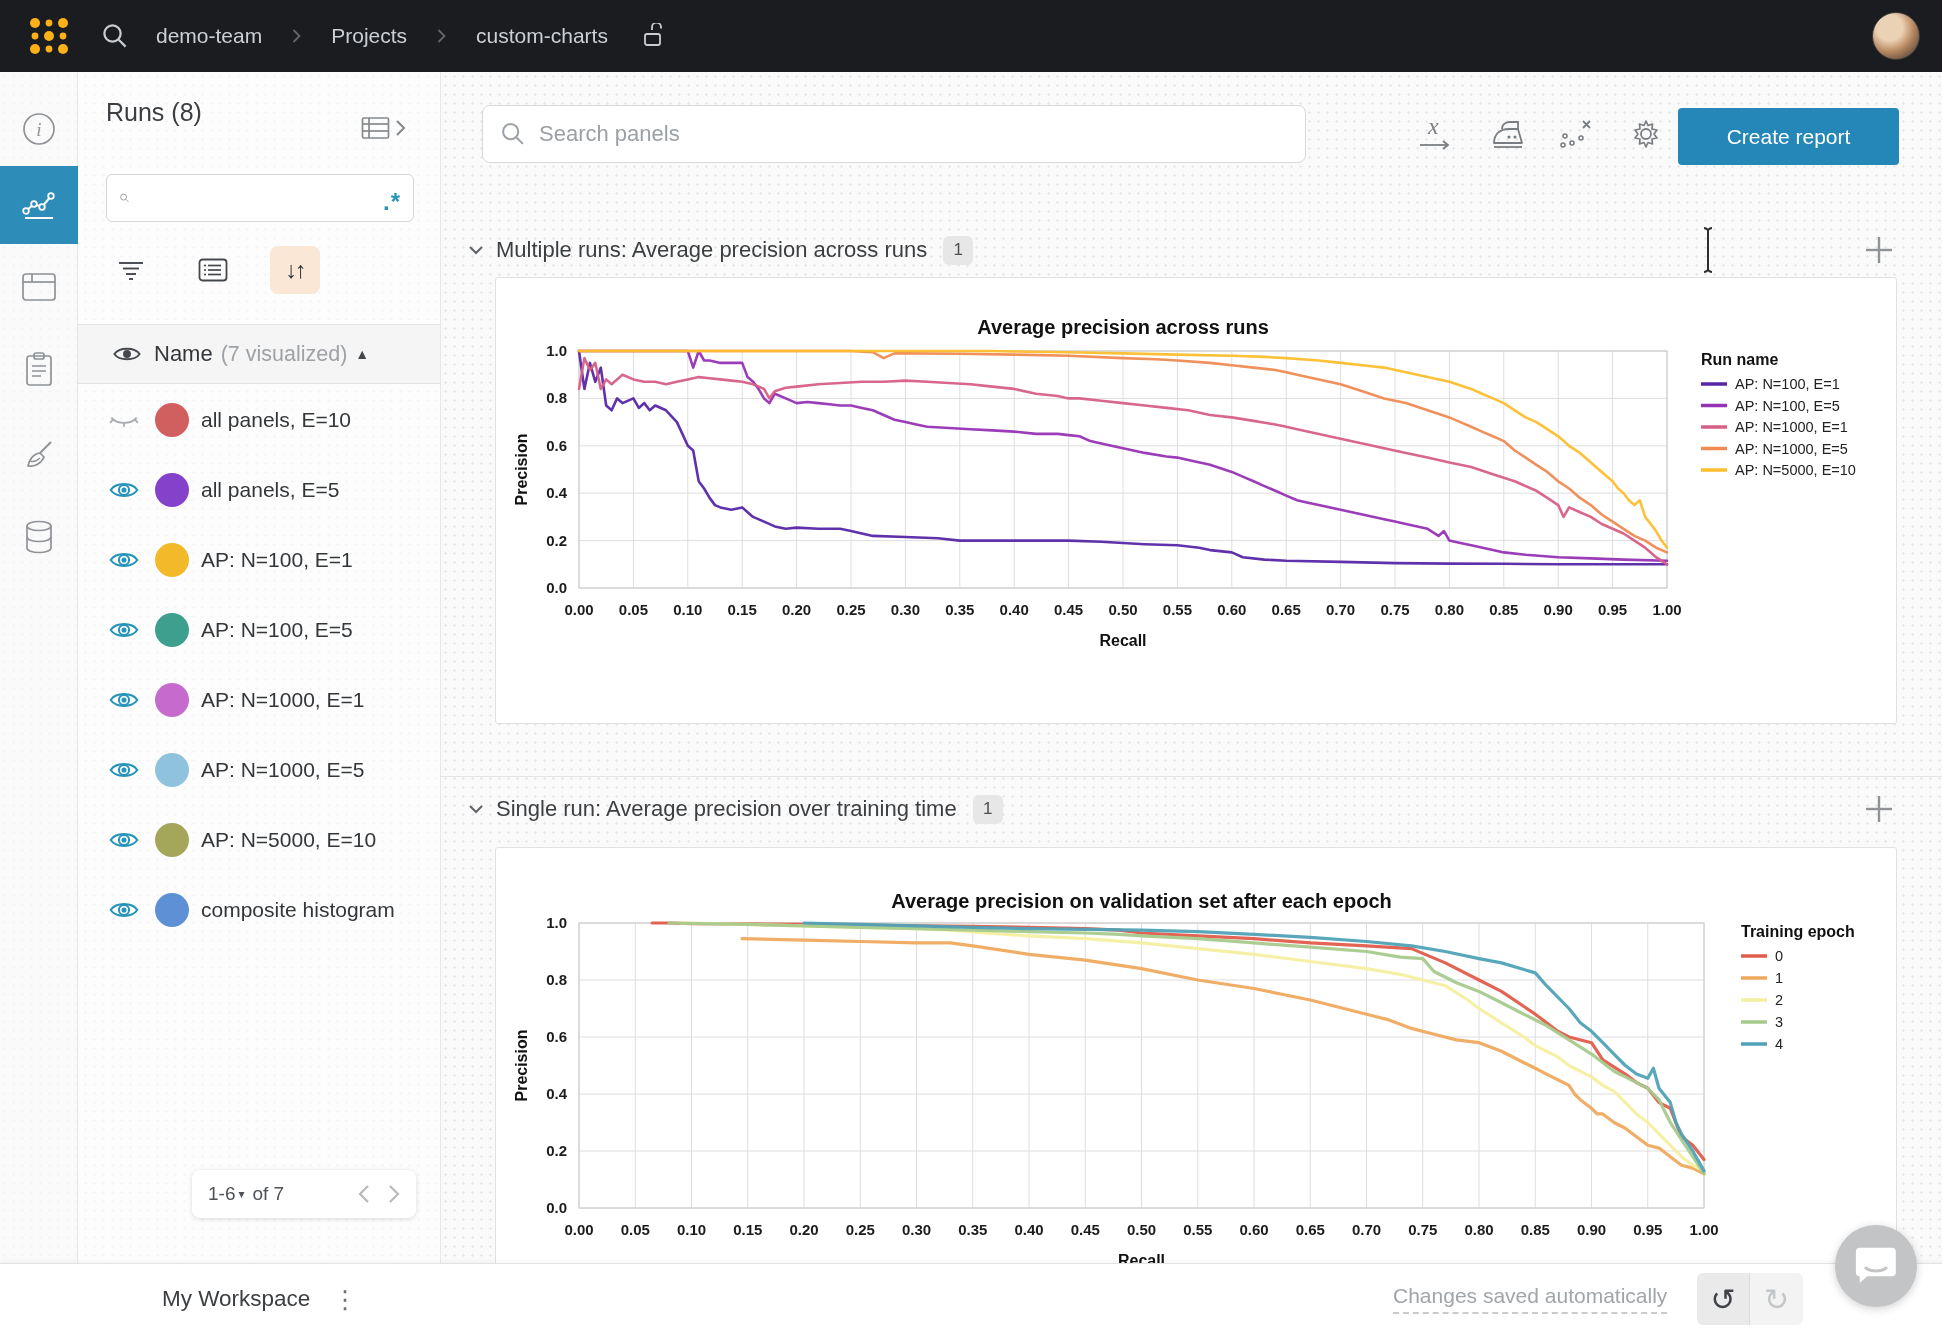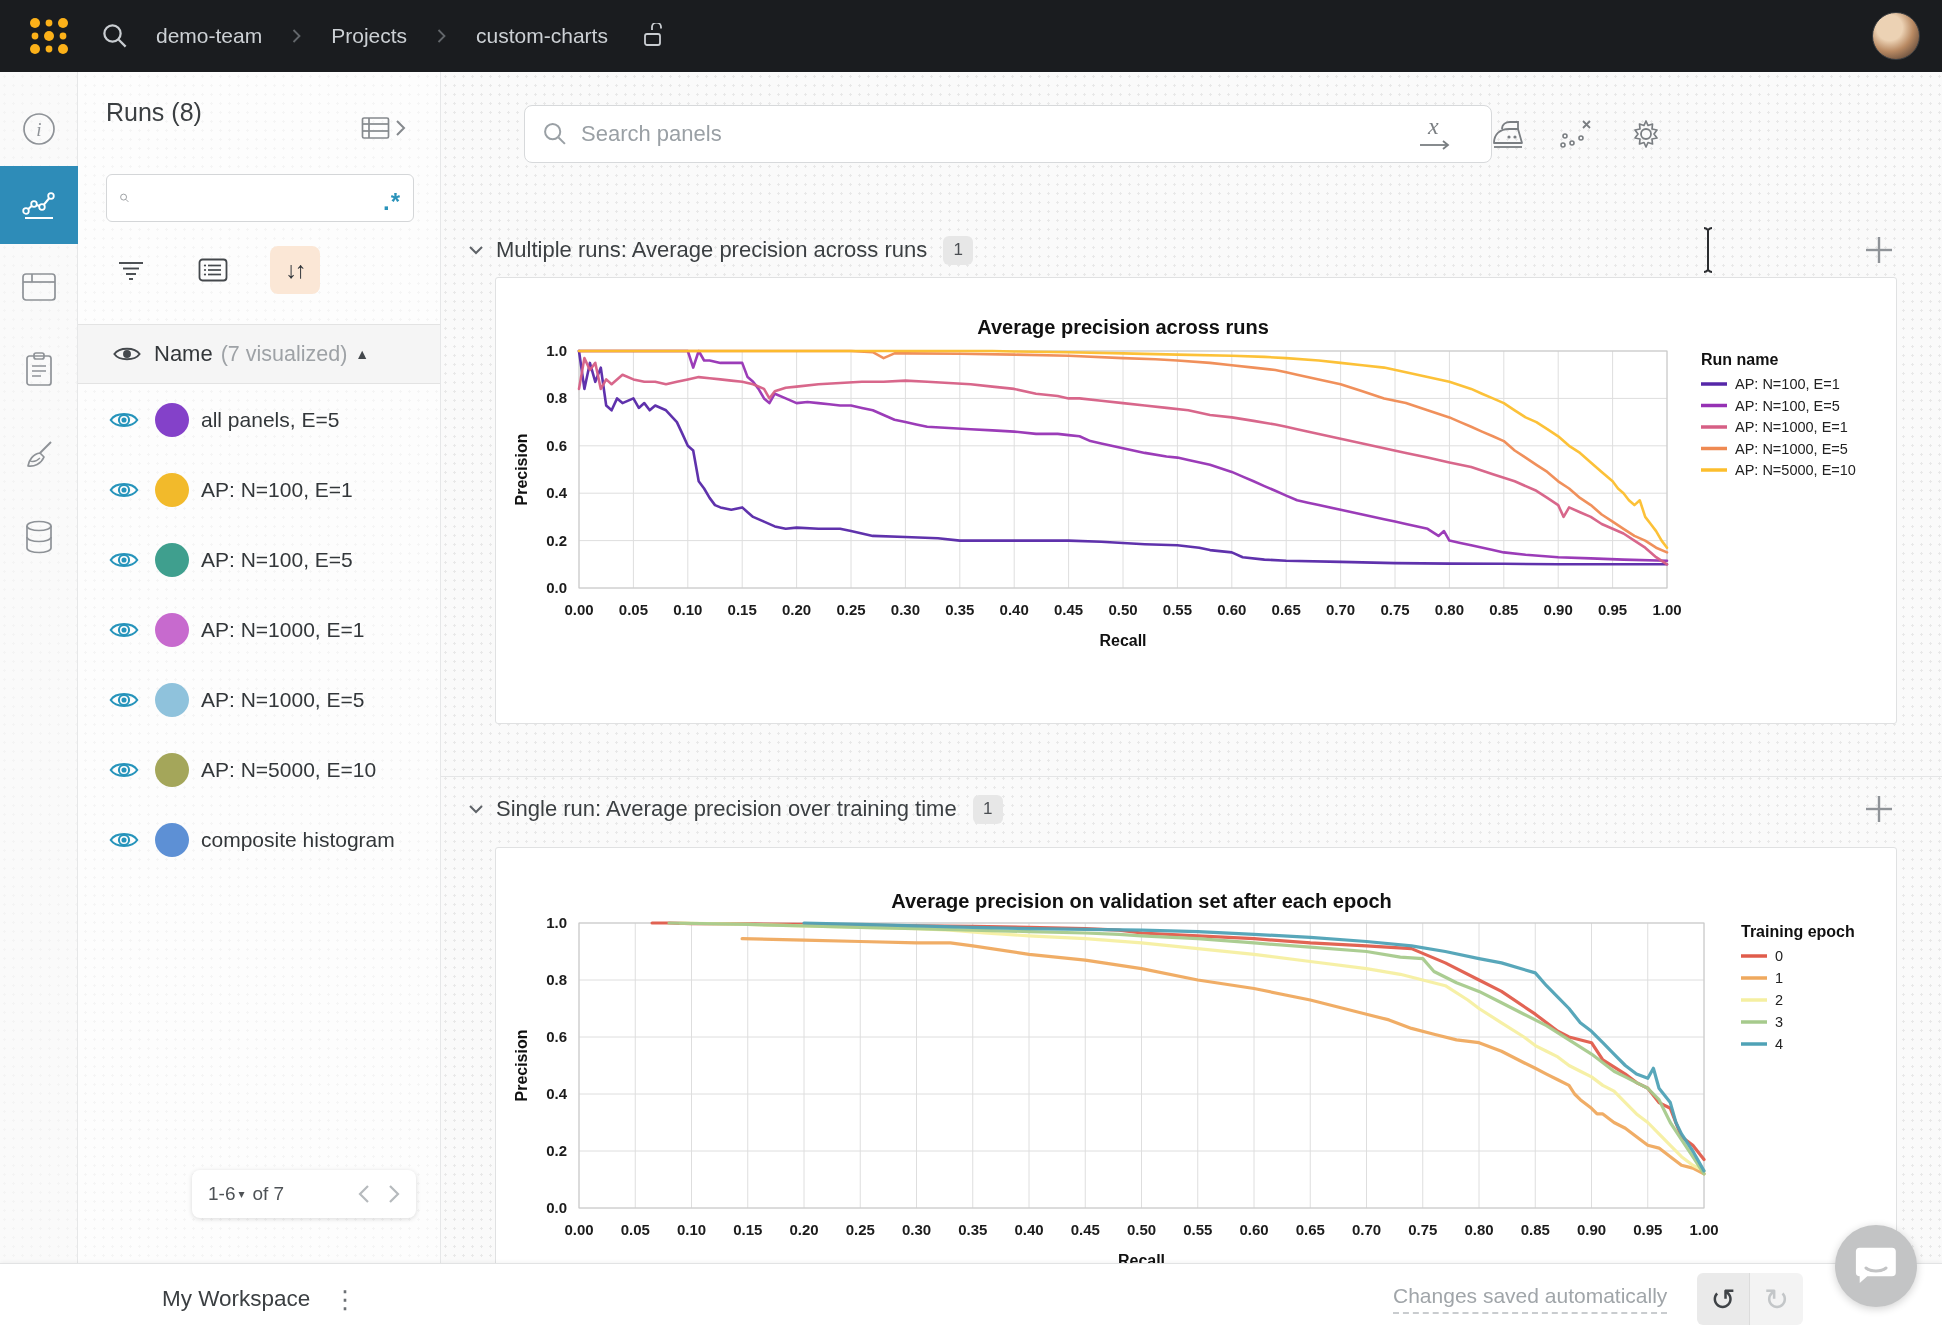--- a/index.html
+++ b/index.html
@@ -53,21 +53,21 @@
   .run-label { font-size:21px; color:#33373a; margin-left:12px; white-space:nowrap; }
   .pager { position:absolute; left:114px; top:1098px; width:224px; height:48px; background:#fff; border-radius:8px;
            box-shadow:0 1px 5px rgba(0,0,0,.14); display:flex; align-items:center; padding:0 16px; }
   .pager .rng { font-size:19px; color:#4e5256; cursor:pointer; }
   .pager .caret { font-size:12px; color:#4e5256; margin-left:3px; cursor:pointer; }
   .pager .of { font-size:19px; color:#4e5256; margin-left:8px; }
   .pager .pg-prev,.pager .pg-next { margin-left:auto; cursor:pointer; }
   .pager .pg-next { margin-left:18px; }
 
   
-  .panels-search { position:absolute; left:524px; top:105px; width:968px; height:58px; background:#fff;
+  .panels-search { position:absolute; left:482px; top:105px; width:824px; height:58px; background:#fff;
                    border:1px solid #d7d9db; border-radius:8px; display:flex; align-items:center; padding:16px 16px; z-index:3;}
   .panels-search input { border:none; outline:none; flex:1; font-size:22px; margin-left:12px; background:transparent; color:#3a3e42; }
   .panels-search input::placeholder { color:#9aa0a5; }
   .tb-icons { position:absolute; top:112px; display:flex; align-items:center; gap:26px; z-index:3; }
   .tbi { width:44px; height:44px; display:flex; align-items:center; justify-content:center; cursor:pointer; }
   .create-report { position:absolute; left:1678px; top:108px; width:221px; height:57px; background:#2487b8;
                    color:#fff; font-size:21px; border:none; border-radius:4px; cursor:pointer; z-index:3;
                    font-family:"Liberation Sans", sans-serif; }
 
   
@@ -243,20 +243,28 @@
         <path d="M1.5 10 C6 3.6 20 3.6 24.5 10 C20 16.4 6 16.4 1.5 10 Z" fill="none" stroke="#44484c" stroke-width="1.7"></path>
         <circle cx="13" cy="10" r="3.6" fill="#44484c"></circle>
       </svg>
       <span class="nm">Name</span>
       <span class="viz">(7 visualized)</span>
       <span class="tri">▲</span>
     </div>
     <div class="run-list" id="run-list">
         <div class="run-row">
           <svg width="30" height="24" viewBox="0 0 26 20">
+  <path d="M2 8 C7 14 19 14 24 8" fill="none" stroke="#a9adb1" stroke-width="1.7"></path>
+  <path d="M3.5 9.5 L1 12.5 M22.5 9.5 L25 12.5 M13 12.2 L13 15.8" fill="none" stroke="#a9adb1" stroke-width="1.6"></path>
+          </svg>
+          <span class="run-dot" style="background:#d25f5f"></span>
+          <span class="run-label">all panels, E=10</span>
+        </div>
+        <div class="run-row">
+          <svg width="30" height="24" viewBox="0 0 26 20">
   <path d="M1.5 10 C6 3.2 20 3.2 24.5 10 C20 16.8 6 16.8 1.5 10 Z" fill="none" stroke="#2694bb" stroke-width="1.8"></path>
   <circle cx="13" cy="10" r="4.4" fill="none" stroke="#2694bb" stroke-width="1.8"></circle>
   <circle cx="13" cy="10" r="2.2" fill="#2694bb"></circle>
           </svg>
           <span class="run-dot" style="background:#8441c9"></span>
           <span class="run-label">all panels, E=5</span>
         </div>
         <div class="run-row">
           <svg width="30" height="24" viewBox="0 0 26 20">
   <path d="M1.5 10 C6 3.2 20 3.2 24.5 10 C20 16.8 6 16.8 1.5 10 Z" fill="none" stroke="#2694bb" stroke-width="1.8"></path>
@@ -358,20 +366,21 @@
         <circle cx="6" cy="29" r="2" fill="none" stroke="#7a7e82" stroke-width="1.6"></circle>
       </svg>
     </div>
     <div class="tbi">
       <svg width="38" height="38" viewBox="0 0 38 38">
         <circle cx="19" cy="19" r="5" fill="none" stroke="#7a7e82" stroke-width="1.8"></circle>
         <path d="M19 6 L21 10.5 L25.5 9 L25 14 L30 15 L27 19 L30 23 L25 24 L25.5 29 L21 27.5 L19 32 L17 27.5 L12.5 29 L13 24 L8 23 L11 19 L8 15 L13 14 L12.5 9 L17 10.5 Z" fill="none" stroke="#7a7e82" stroke-width="1.7" stroke-linejoin="round"></path>
       </svg>
     </div>
   </div>
+  <button class="create-report">Create report</button>
 
   <div class="sec-head" style="top:227px">
     <svg class="sec-chevron" width="20" height="20" viewBox="0 0 20 20">
         <path d="M4 7 L10 13 L16 7" fill="none" stroke="#5f6368" stroke-width="2"></path>
       </svg>
     <span class="sec-title">Multiple runs: Average precision across runs</span>
     <span class="sec-badge">1</span>
     <svg class="sec-add" width="34" height="34" viewBox="0 0 34 34">
       <line x1="17" y1="4" x2="17" y2="30" stroke="#8f9398" stroke-width="2.4"></line>
       <line x1="4" y1="17" x2="30" y2="17" stroke="#8f9398" stroke-width="2.4"></line>

